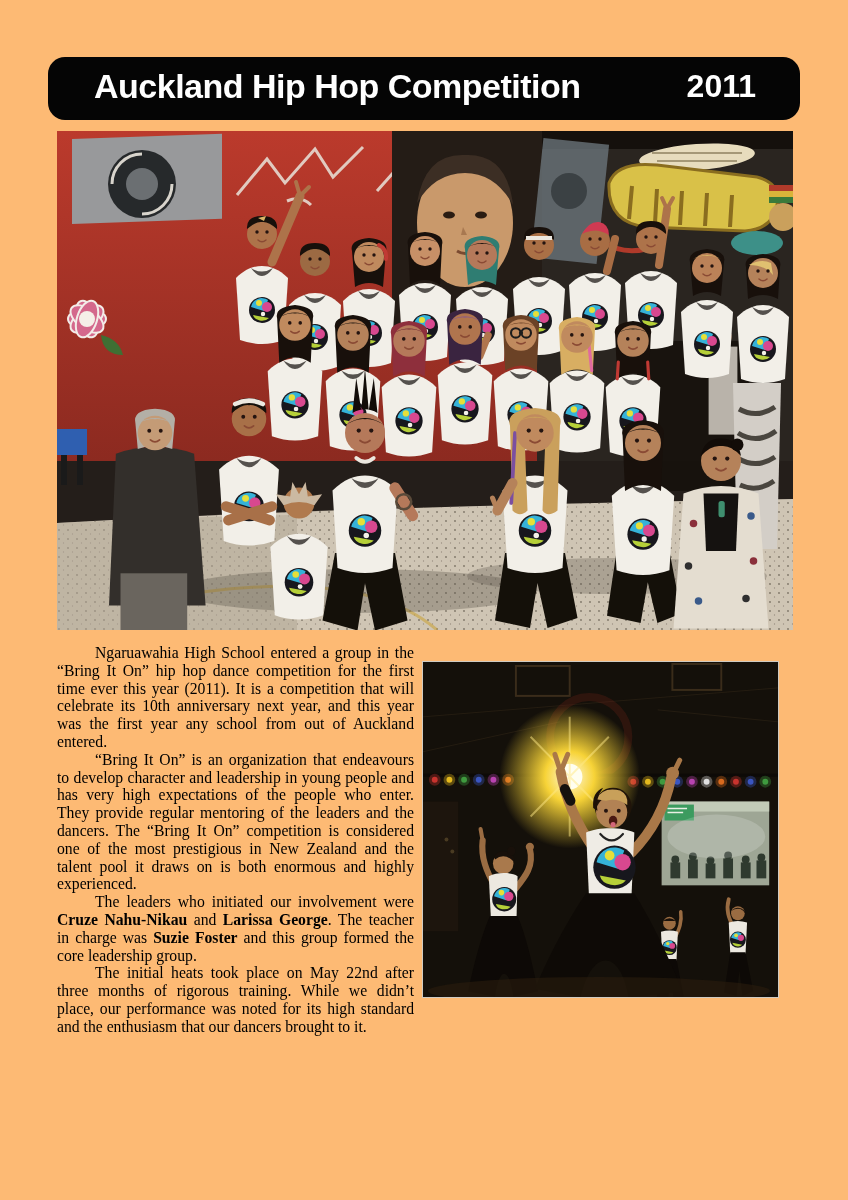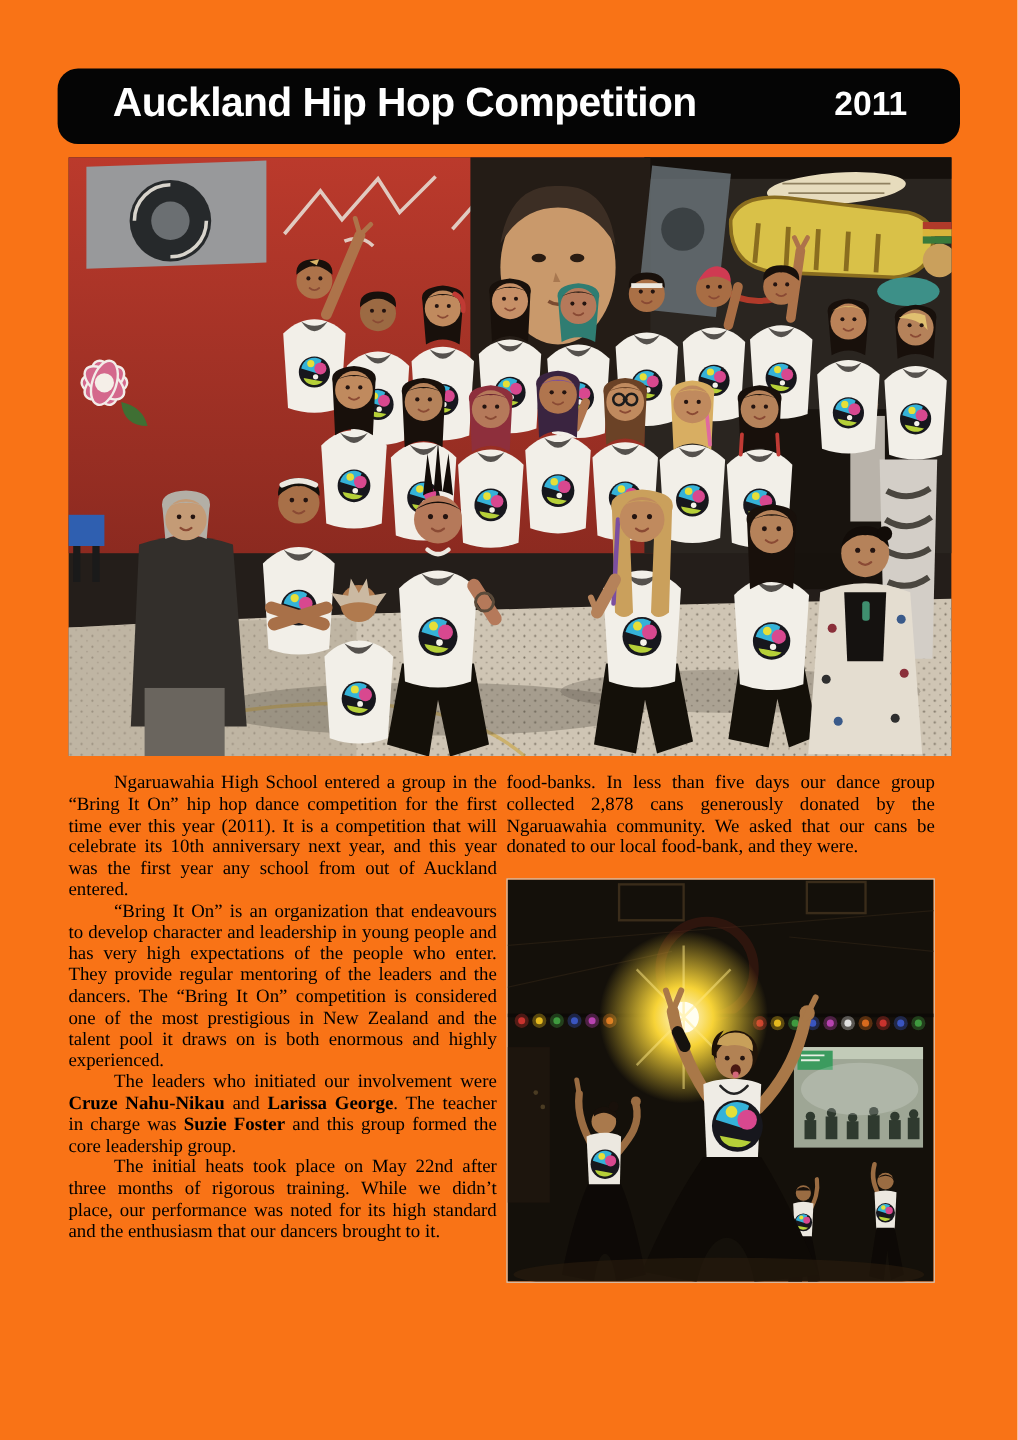--- a/index.html
+++ b/index.html
@@ -1,23 +1,23 @@
 <!DOCTYPE html>
 <html><head>
 <meta charset="utf-8">
 <style>
   html,body{margin:0;padding:0;background:#ffffff;}
-  .sheet{position:relative;width:848px;height:1200px;background:#f97316;overflow:hidden;
+  .sheet{position:relative;width:848px;height:1200px;background:#fdba74;overflow:hidden;
          font-family:"Liberation Serif","DejaVu Serif",serif;color:#000;}
   .header-bar{position:absolute;left:48px;top:57px;width:752px;height:63px;background:#050505;
               border-radius:17px;display:flex;align-items:center;justify-content:space-between;
               box-sizing:border-box;padding:0 44px 4px 46px;
               font-family:"Liberation Sans","DejaVu Sans",sans-serif;font-weight:bold;color:#fff;}
   .header-bar .title{font-size:34px;letter-spacing:-0.5px;}
-  .header-bar .year{font-size:28px;}
+  .header-bar .year{font-size:32px;}
   figure{margin:0;padding:0;}
   .group-photo{position:absolute;left:57px;top:131px;width:736px;height:499px;}
   .columns{position:absolute;left:57px;top:644px;width:736px;display:flex;gap:8px;}
   .col{width:357px;font-size:15.7px;line-height:17.8px;text-align:justify;}
   .col p{margin:0;}
   p.indent{text-indent:38px;}
   b{font-weight:bold;margin-top:44px;}
   .stage-photo{margin-top:17px;width:355px;height:335px;border:1px solid #cfcac2;}
   svg{display:block;}
 </style>
@@ -341,21 +341,20 @@
 
   <div class="columns">
     <div class="col">
       <p class="indent">Ngaruawahia High School entered a group in the “Bring It On” hip hop dance competition for the first time ever this year (2011). It is a competition that will celebrate its 10th anniversary next year, and this year was the first year any school from out of Auckland entered.</p>
       <p class="indent">“Bring It On” is an organization that endeavours to develop character and leadership in young people and has very high expectations of the people who enter. They provide regular mentoring of the leaders and the dancers.  The “Bring It On” competition is considered one of the most prestigious in New Zealand and the talent pool it draws on is both enormous and highly experienced.</p>
       <p class="indent"><span>The leaders who initiated our involvement were </span><b>Cruze Nahu-Nikau</b><span> and </span><b>Larissa George</b><span>. The teacher in charge was </span><b>Suzie Foster</b><span> and this group formed the core leadership group.</span></p>
       <p class="indent">The initial heats took place on May 22nd after three months of rigorous training. While we didn’t place, our performance was noted for its high standard and the enthusiasm that our dancers brought to it.</p>
     </div>
 
     <div class="col">
-      <p>food-banks. In less than five days our dance group collected 2,878 cans generously donated by the Ngaruawahia community. We asked that our cans be donated to our local food-bank, and they were.</p>
 
       <figure class="stage-photo" role="img" aria-label="Dancers performing on a dark stage under a row of coloured lights with a bright yellow spotlight flare and projection screen">
         <svg viewBox="0 0 363 336" width="355" height="335" preserveAspectRatio="none">
           <defs>
             <radialGradient id="fl">
               <stop offset="0" stop-color="#fff9e0"></stop>
                 <stop offset="0.35" stop-color="#f7d337"></stop>
               <stop offset="1" stop-color="#f7d337" stop-opacity="0"></stop>
             </radialGradient>
             <g id="cg2">

